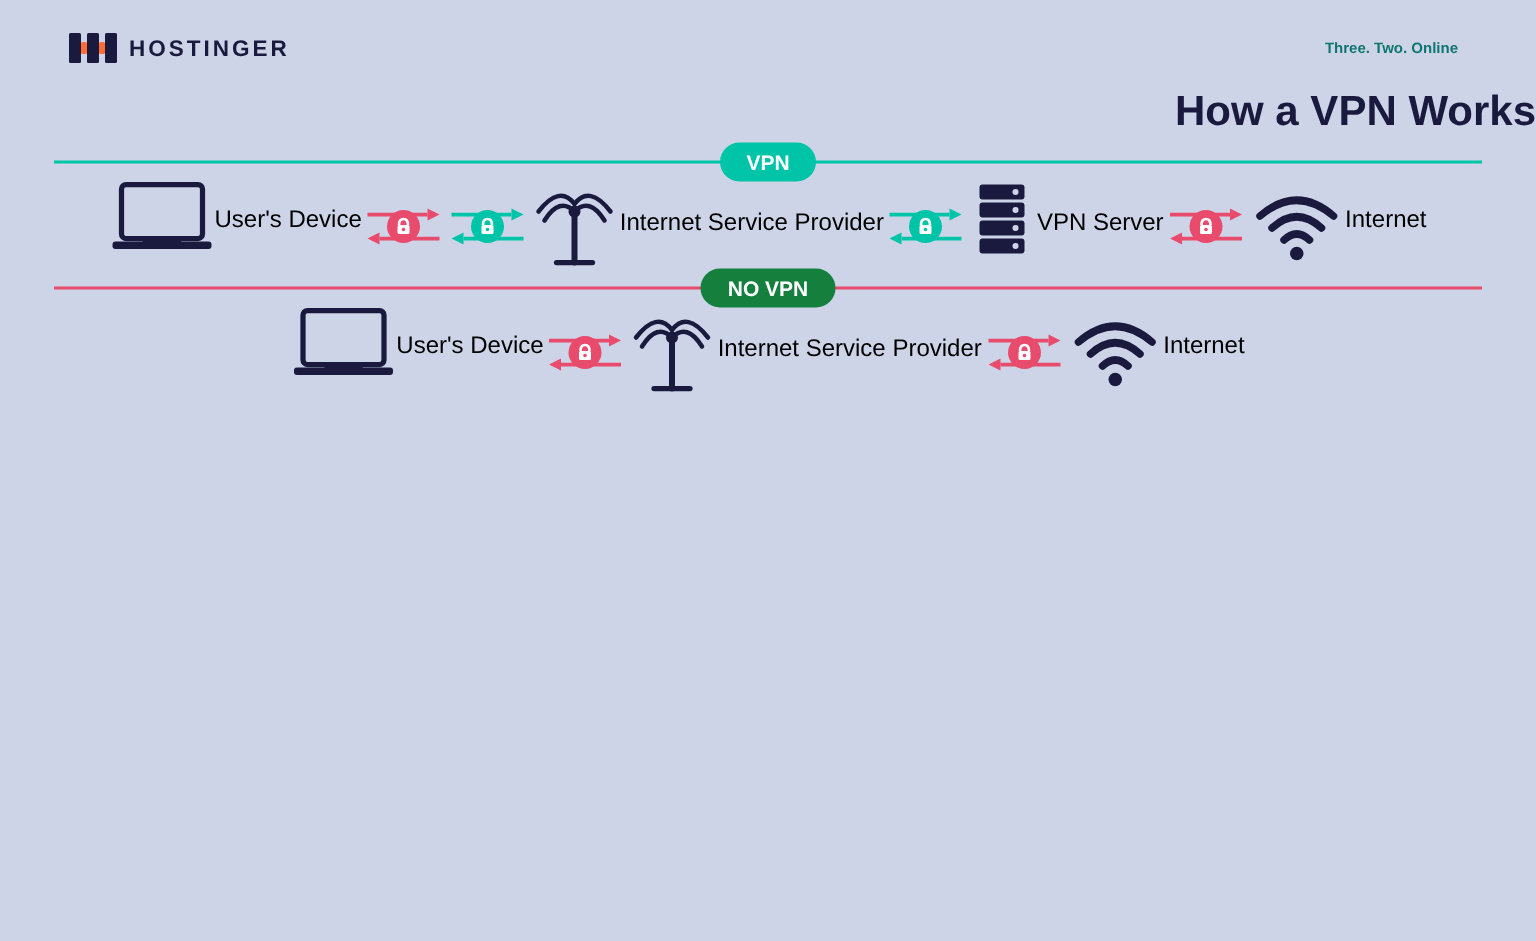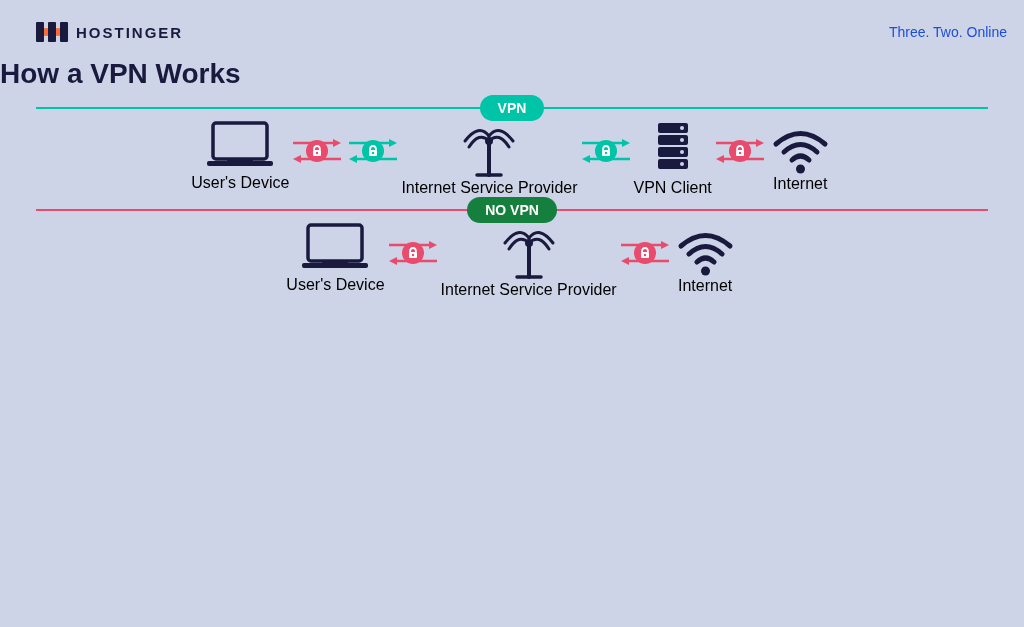--- a/index.html
+++ b/index.html
@@ -10,46 +10,47 @@
       font-family: 'Arial', sans-serif;
       overflow: hidden;
       position: relative;
     }
 
     
     .header {
       display: flex;
       justify-content: space-between;
       align-items: center;
-      padding: 18px 17px 8px 36px;
+      padding: 18px 52px 8px 36px;
+      margin-left: 10px;
     }
     .logo {
       display: flex;
       align-items: center;
       gap: 8px;
     }
     .logo-icon {
       width: 32px;
       height: 28px;
     }
     .logo-text {
       font-size: 15px;
       font-weight: 800;
       color: #1a1a3e;
       letter-spacing: 2px;
     }
     .tagline {
-      font-size: 14px;
-      color: #1d4ed8;
-      font-weight: 400;
+      font-size: 10px;
+      color: #0f766e;
+      font-weight: 700;
     }
 
     
     .main-title {
-      text-align: left;
+      text-align: right;
       font-size: 28px;
       font-weight: 700;
       color: #1a1a3e;
       margin: 4px 0 16px 0;
     }
 
     
     .section {
       position: relative;
       padding: 1px 36px;
@@ -95,21 +96,21 @@
     .section-novpn {}
 
     
     .flow-row {
       display: flex;
       align-items: flex-start;
       justify-content: center;
     }
     .flow-item {
       display: flex;
-      flex-direction: column;
+      flex-direction: row;
       align-items: center;
     }
 
     .arrow-connector {
       display: flex;
       flex-direction: column;
       align-items: center;
       justify-content: center;
       width: 56px;
       margin-top: 14px;
@@ -213,21 +214,21 @@
       <svg width="46" height="60" viewBox="0 0 46 60" fill="none">
         <rect x="8" y="4" width="30" height="10" rx="2" fill="#1a1a3e"></rect>
         <rect x="8" y="16" width="30" height="10" rx="2" fill="#1a1a3e"></rect>
         <rect x="8" y="28" width="30" height="10" rx="2" fill="#1a1a3e"></rect>
         <rect x="8" y="40" width="30" height="10" rx="2" fill="#1a1a3e"></rect>
         <circle cx="32" cy="9" r="2" fill="#cdd4e8"></circle>
         <circle cx="32" cy="21" r="2" fill="#cdd4e8"></circle>
         <circle cx="32" cy="33" r="2" fill="#cdd4e8"></circle>
         <circle cx="32" cy="45" r="2" fill="#cdd4e8"></circle>
       </svg>
-      <span class="icon-label">VPN Client</span>
+      <span class="icon-label">VPN Server</span>
     </div>
 
     <div class="arrow-connector">
       <svg width="56" height="36" viewBox="0 0 56 36">
         <line x1="4" y1="10" x2="44" y2="10" stroke="#e84b6b" stroke-width="2.5"></line>
         <polygon points="44,6 52,10 44,14" fill="#e84b6b"></polygon>
         <line x1="52" y1="26" x2="12" y2="26" stroke="#e84b6b" stroke-width="2.5"></line>
         <polygon points="12,22 4,26 12,30" fill="#e84b6b"></polygon>
         <circle cx="28" cy="18" r="11" fill="#e84b6b"></circle>
         <rect x="24" y="17" width="8" height="6" rx="1" fill="white"></rect>

